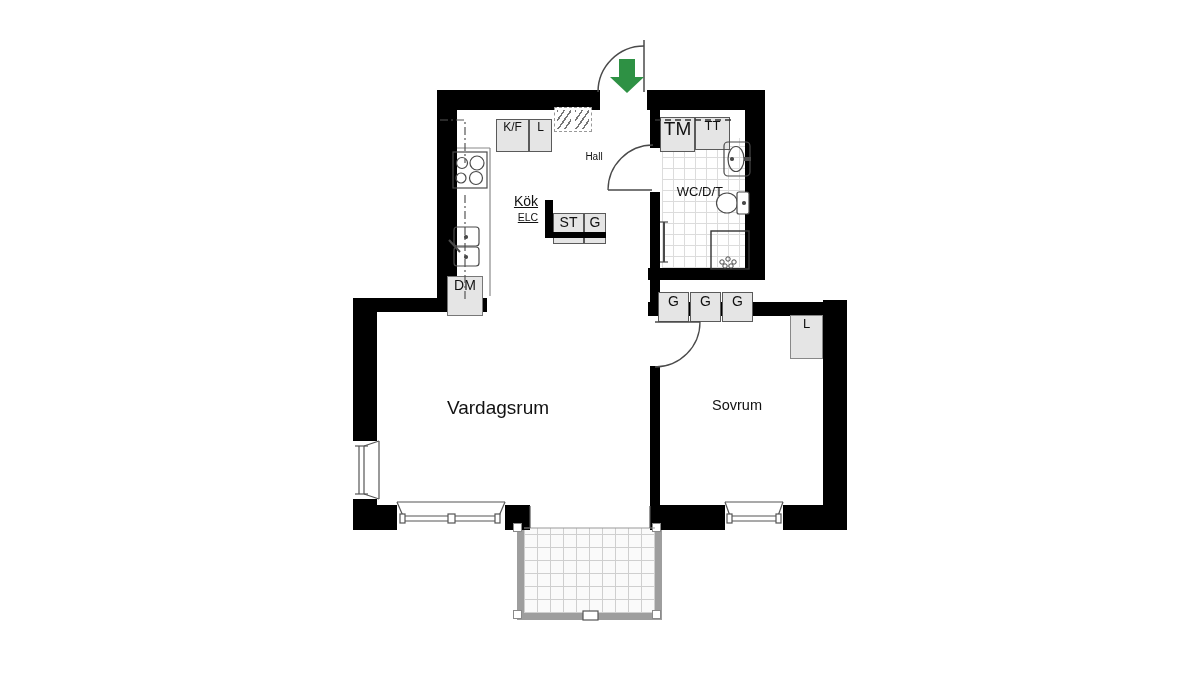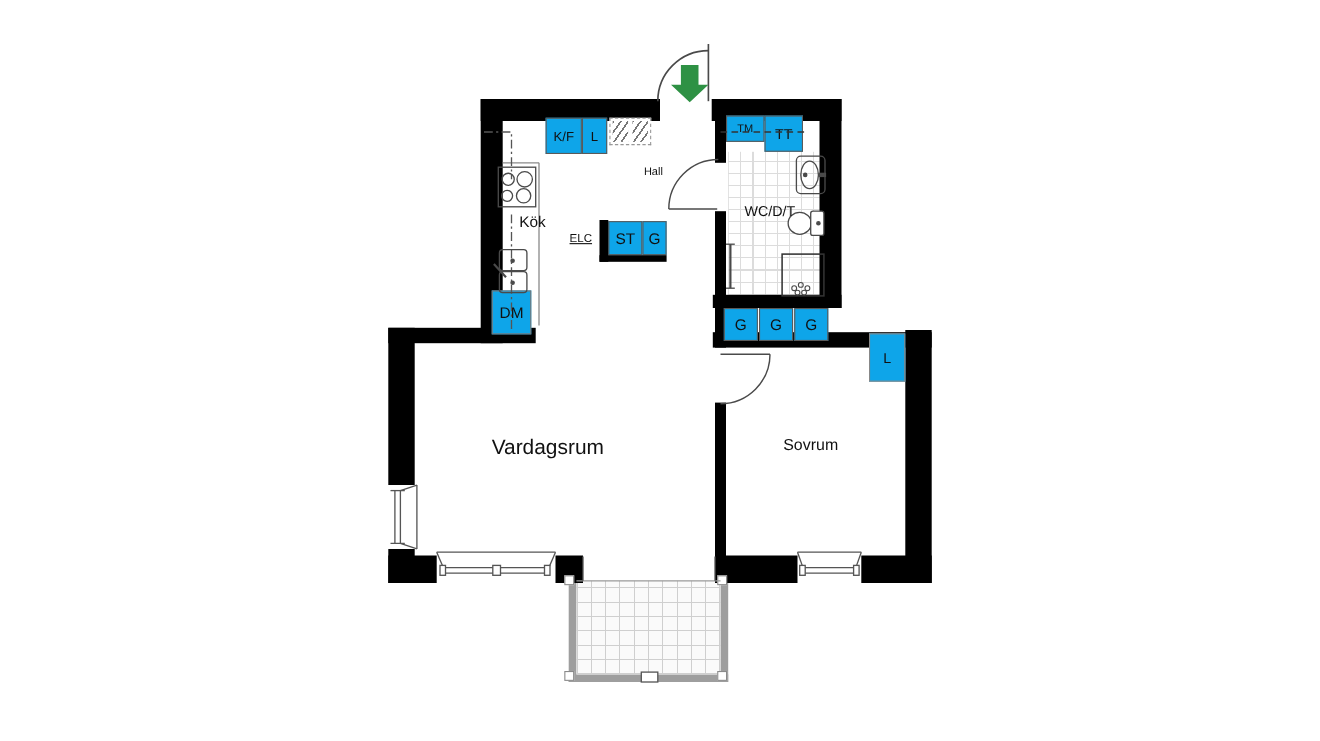--- a/index.html
+++ b/index.html
@@ -1,22 +1,22 @@
 <!DOCTYPE html>
 <html><head>
 <meta charset="utf-8">
 <style>
   html,body{margin:0;padding:0;background:#fff;}
   #plan{position:relative;width:1200px;height:674px;background:#fff;overflow:hidden;
         font-family:"Liberation Sans",sans-serif;color:#111;}
   .wall{position:absolute;background:#000;}
   .rail{position:absolute;background:#9e9e9e;}
-  .box{position:absolute;background:#0ea5e9;border:1px solid #5a5a5a;
-       display:flex;align-items:center;justify-content:center;
-       font-size:12px;color:#111;box-sizing:border-box;z-index:3;}
+  .box{position:absolute;background:#e5e5e5;border:1px solid #5a5a5a;
+       display:flex;justify-content:center;
+       font-size:12px;color:#111;box-sizing:border-box;z-index:3;margin-top:12px;}
   .blackbar{position:absolute;background:#000;z-index:4;}
   .lbl{position:absolute;z-index:6;text-align:center;color:#111;}
   .tiles{position:absolute;background:#fff;z-index:1;
     background-image:
       repeating-linear-gradient(0deg,#dcdcdc 0 1px,transparent 1px 11px),
       repeating-linear-gradient(90deg,#dcdcdc 0 1px,transparent 1px 11px);}
   .balctiles{position:absolute;background:#fafafa;z-index:1;
     background-image:
       repeating-linear-gradient(0deg,#cfcfcf 0 1px,transparent 1px 13px),
       repeating-linear-gradient(90deg,#cfcfcf 0 1px,transparent 1px 13px);}
@@ -65,21 +65,21 @@
     <span>K/F</span>
   </div>
   <div class="box" style="left:529px;top:107px;width:23px;height:33px;">
     <span>L</span>
   </div>
   <div style="position:absolute;left:554px;top:107px;width:38px;height:25px;border:1px dashed #999;box-sizing:border-box;z-index:3;background:#fff;">
     <div class="hatch" style="left:2px;top:2px;width:14px;height:19px;"></div>
     <div class="hatch" style="left:20px;top:2px;width:14px;height:19px;"></div>
   </div>
 
-  <div class="box" style="left:660px;top:105px;width:35px;height:24px;font-size:10px;">
+  <div class="box" style="left:660px;top:105px;width:35px;height:35px;font-size:19px;">
     <span>TM</span>
   </div>
   <div class="box" style="left:695px;top:105px;width:35px;height:33px;font-size:13px;">
     <span>TT</span>
   </div>
 
   <div class="blackbar" style="left:545px;top:200px;width:8px;height:38px;"></div>
   <div class="blackbar" style="left:545px;top:232px;width:61px;height:6px;"></div>
   <div class="box" style="left:553px;top:201px;width:31px;height:31px;font-size:14px;">
     <span>ST</span>
@@ -218,19 +218,19 @@
 
     <g stroke="#999" stroke-width="1.2" fill="none">
       <line x1="524" y1="528" x2="655" y2="528"></line>
       <line x1="530" y1="506" x2="530" y2="528" stroke="#555"></line>
       <line x1="650" y1="506" x2="650" y2="528" stroke="#555"></line>
       <rect x="583" y="611" width="15" height="9" fill="#fff" stroke="#555"></rect>
     </g>
   </svg>
 
   <div class="lbl" style="left:566px;top:151px;width:56px;font-size:10px;">Hall</div>
-  <div class="lbl" style="left:462px;top:193px;width:44px;font-size:14px;">Kök</div>
+  <div class="lbl" style="left:504px;top:193px;width:44px;font-size:14px;text-decoration:underline;">Kök</div>
   <div class="lbl" style="left:508px;top:211px;width:40px;font-size:10.5px;text-decoration:underline;">ELC</div>
   <div class="lbl" style="left:659px;top:184px;width:64px;font-size:13px;text-align:right;">WC/D/T</div>
   <div class="lbl" style="left:438px;top:397px;width:120px;font-size:19px;">Vardagsrum</div>
   <div class="lbl" style="left:682px;top:397px;width:110px;font-size:14.5px;">Sovrum</div>
 
 </div>
 
 </body></html>

